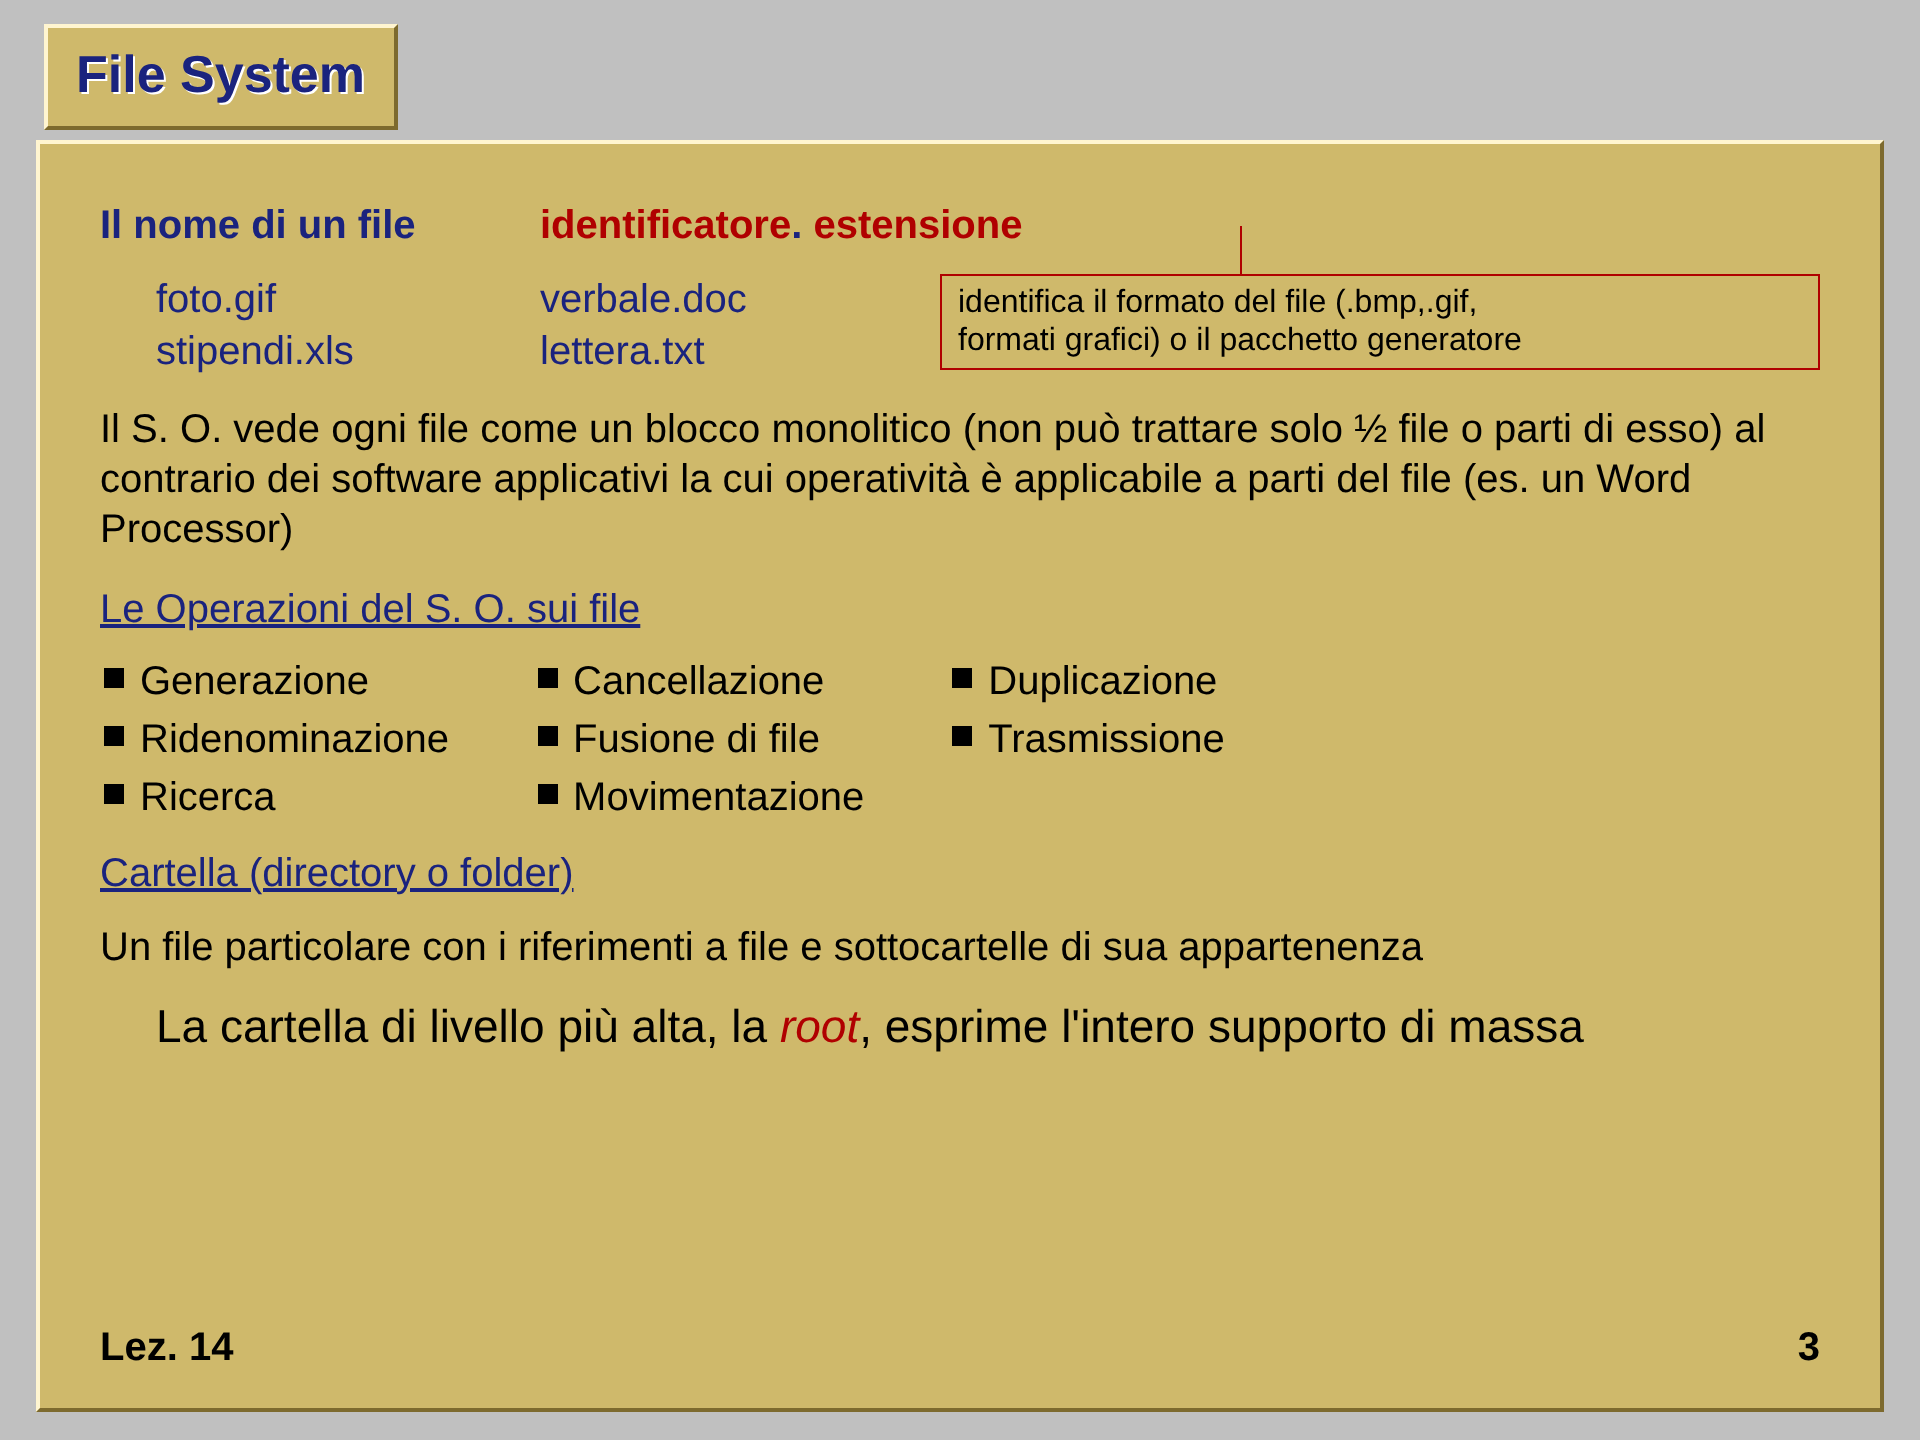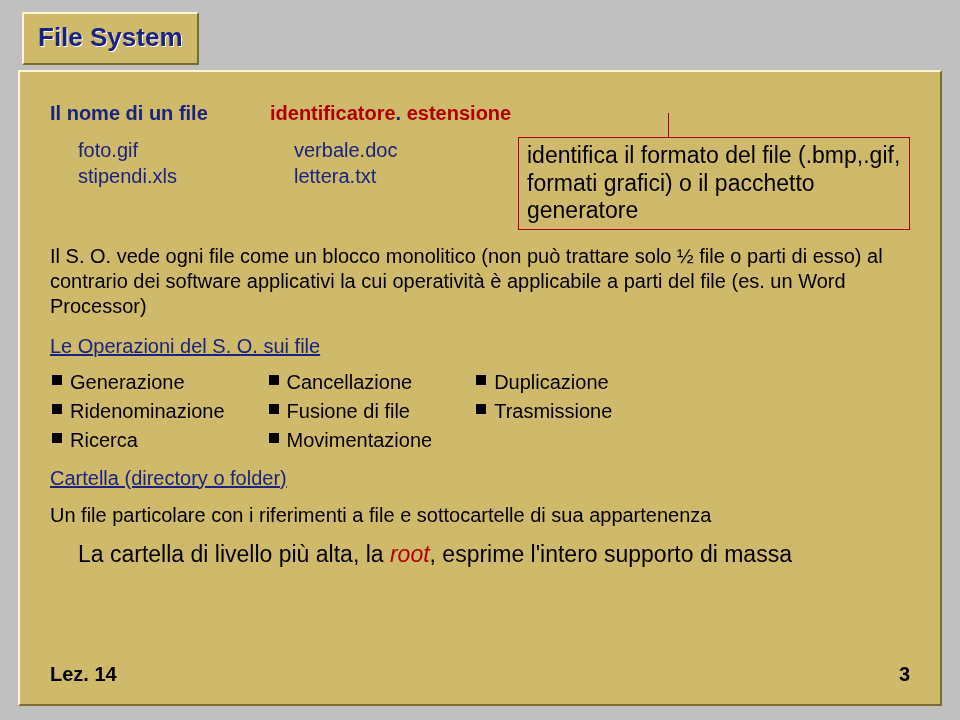--- a/index.html
+++ b/index.html
@@ -51,32 +51,31 @@
     color: #000;
   }
   .row { display: flex; }
   .label-blue { color: #1a237e; font-weight: bold; }
   .label-red { color: #b00000; font-weight: bold; }
   .col1 { width: 220px; }
   .col3 { flex: 1; }
   .examples {
     display: flex;
     margin-top: 12px;
-    gap: 24px;
   }
   .ex-col1 { width: 220px; color: #1a237e; line-height: 1.3; padding-left: 28px;}
   .ex-col2 { width: 200px; color: #1a237e; line-height: 1.3; }
   .callout-wrap {
     flex: 1;
     position: relative;
   }
   .callout {
     border: 1px solid #b00000;
     padding: 4px 8px;
-    font-size: 23px;
+    font-size: 16px;
     color: #000;
     line-height: 1.2;
     position: relative;
   }
   .callout-line {
     position: absolute;
     top: -24px;
     left: 150px;
     width: 1px;
     height: 24px;

